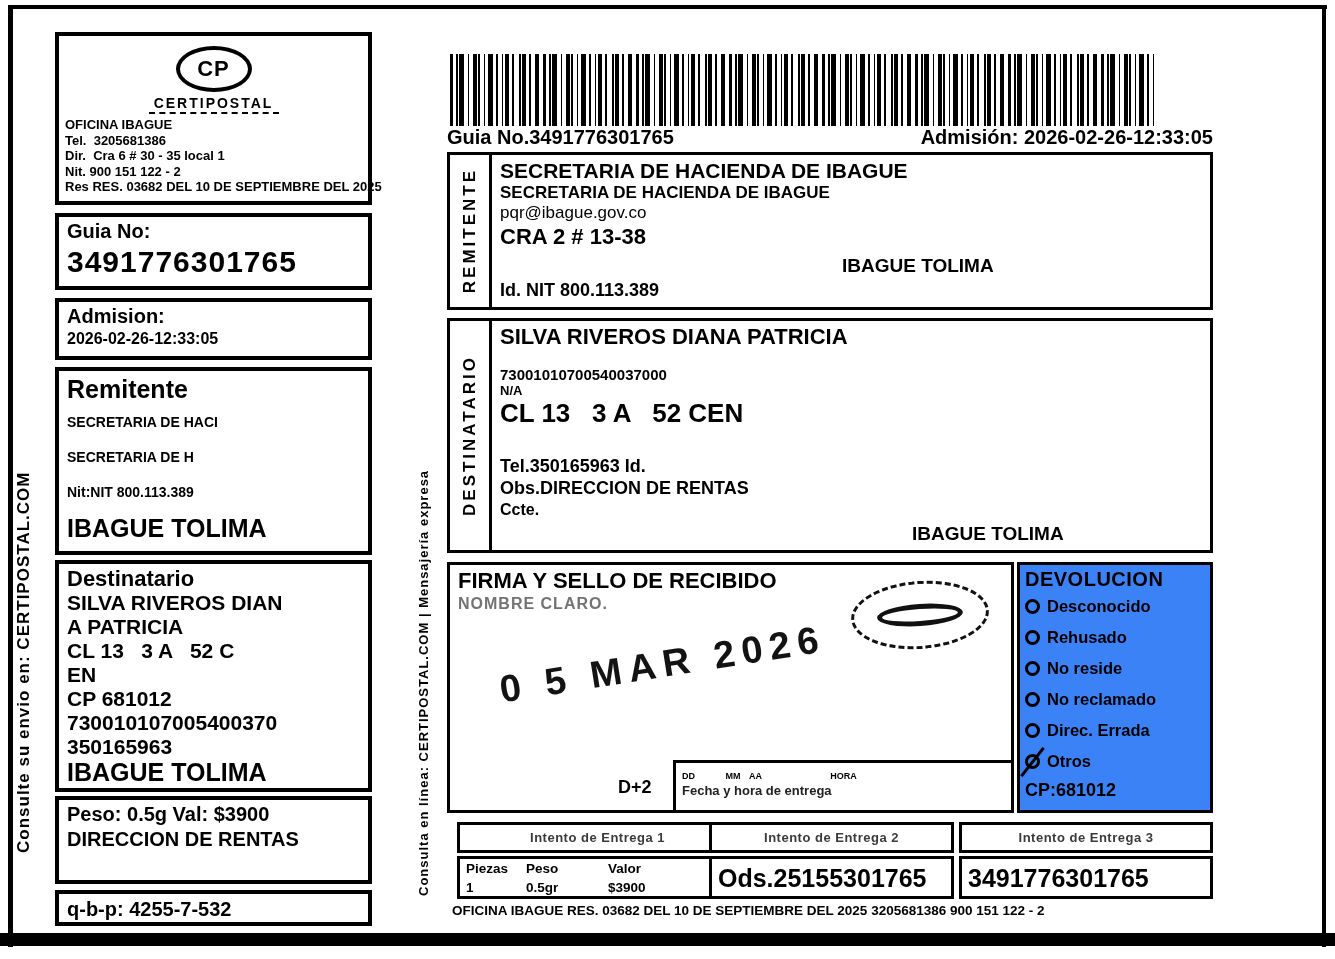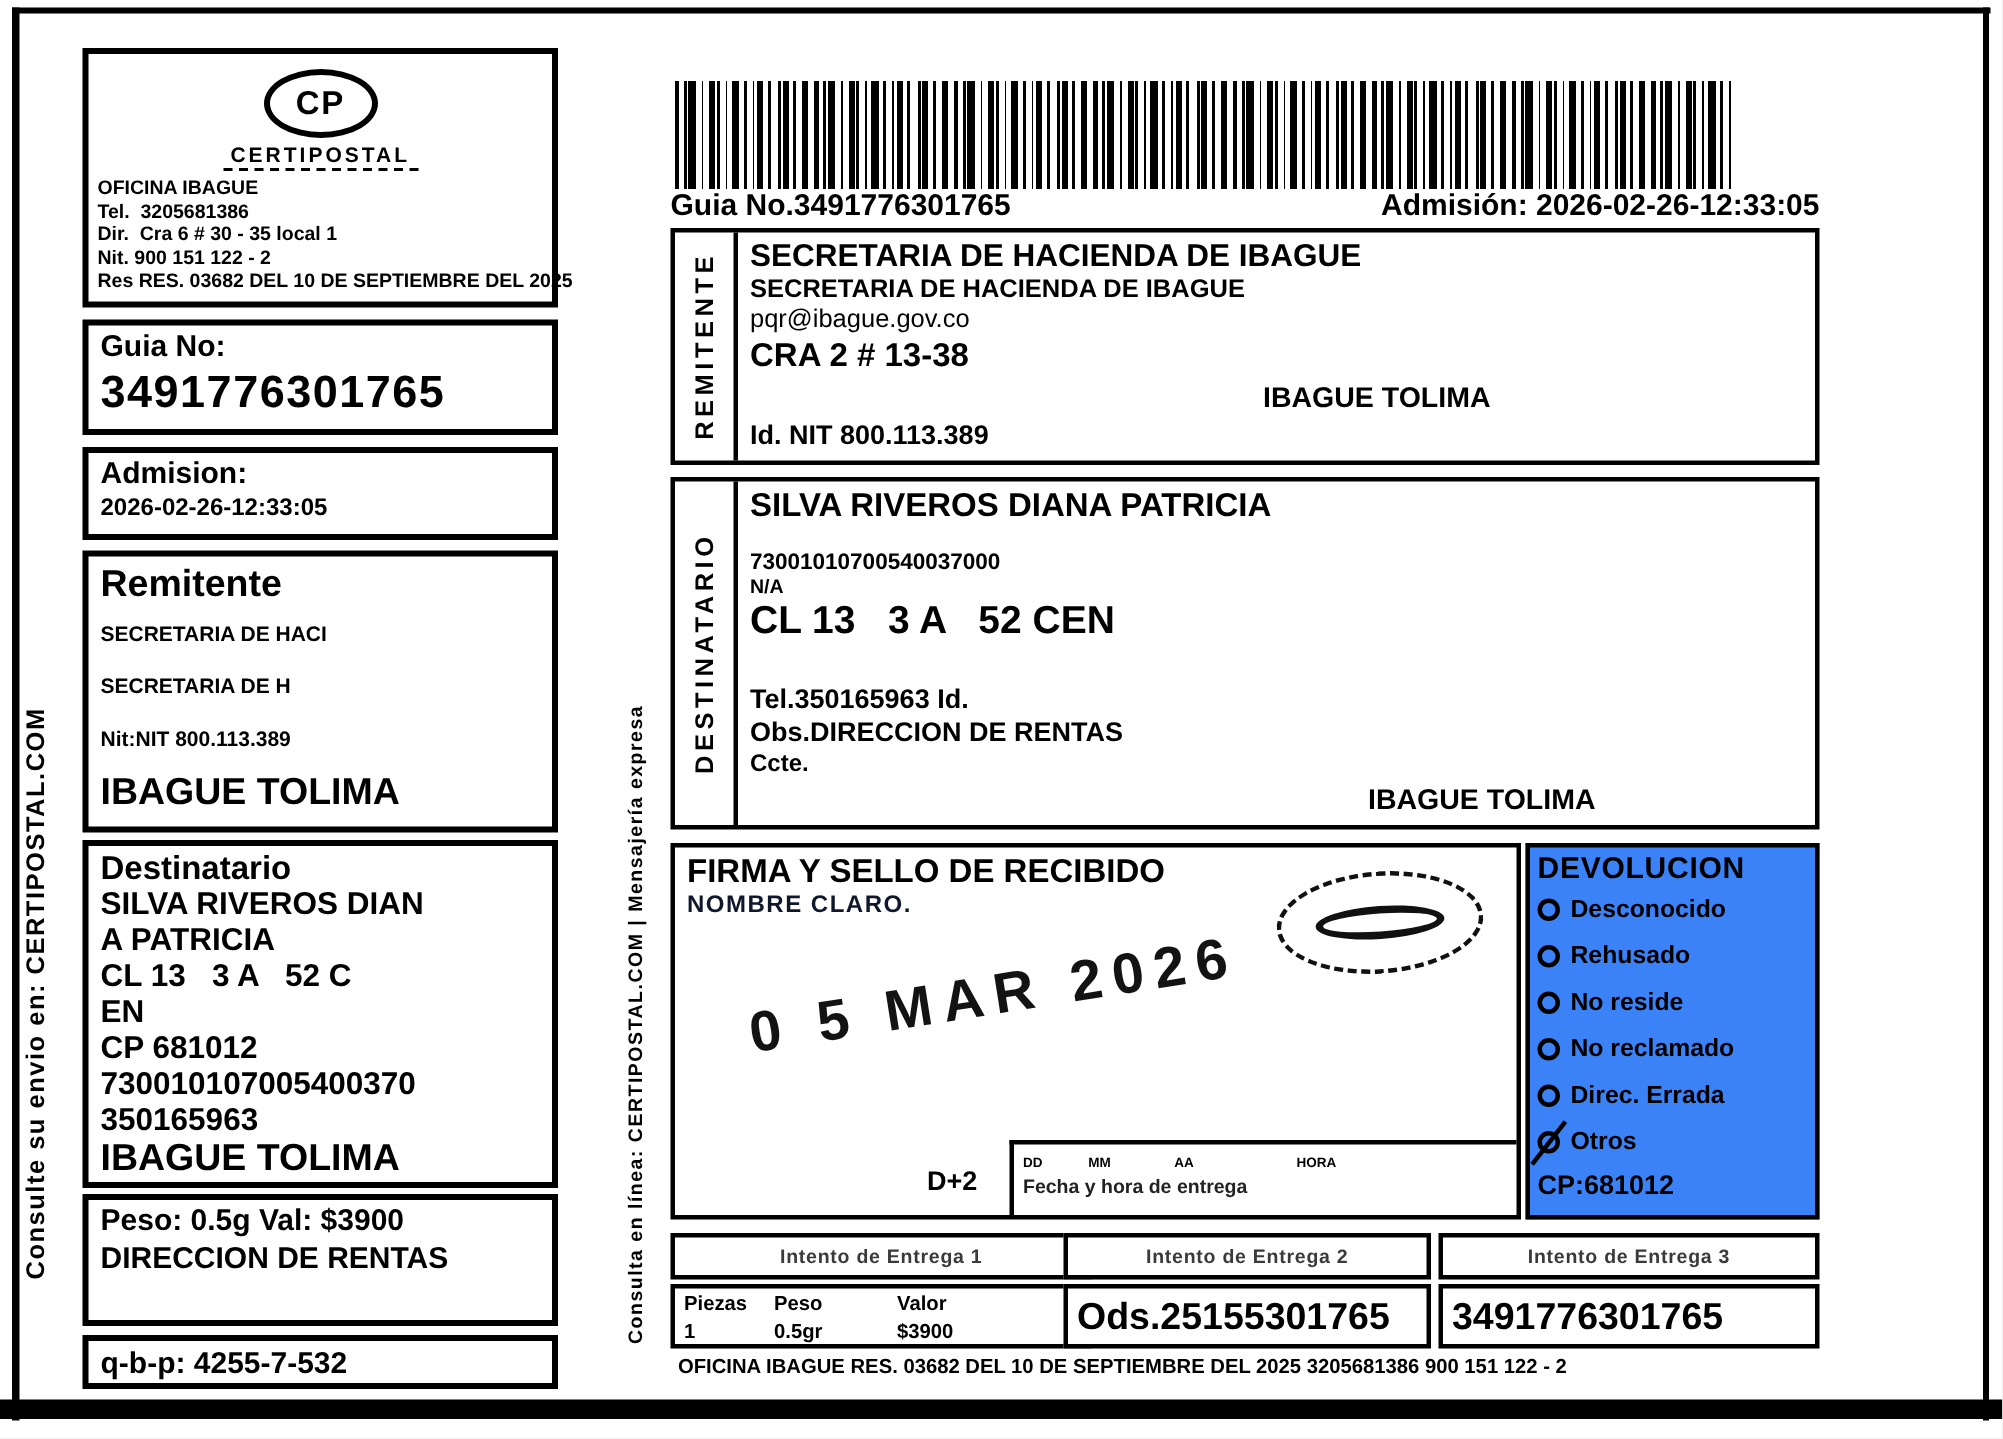--- a/index.html
+++ b/index.html
@@ -105,57 +105,57 @@
   .dest-section .na   { font-size:13px; font-weight:bold; line-height:15px; }
   .dest-section .addr { font-size:26px; font-weight:bold; line-height:31px; margin-bottom:26px; }
   .dest-section .tel  { font-size:18px; font-weight:bold; line-height:22px; }
   .dest-section .obs  { font-size:18px; font-weight:bold; line-height:22px; }
   .dest-section .ccte { font-size:16px; font-weight:bold; line-height:21px; }
   .dest-section .city { position:absolute; left:420px; bottom:5px; font-size:19px; font-weight:bold; }
 
   
   .firma { left:447px; top:562px; width:567px; height:251px; border:3px solid #000; background:#fff; padding:3px 8px; }
   .firma .ttl { font-size:22px; font-weight:bold; line-height:26px; }
-  .firma .sub { font-size:16px; font-weight:bold; letter-spacing:1px; color:#0f172a; line-height:20px; }
+  .firma .sub { font-size:16px; font-weight:bold; letter-spacing:1px; color:#737373; line-height:20px; }
   .stamp-date {
     position:absolute; left:48px; top:78px; transform:rotate(-9deg);
     font-size:38px; font-weight:bold; letter-spacing:7px; color:#131313; white-space:nowrap;
   }
   .cp-stamp { position:absolute; right:22px; top:16px; width:138px; height:68px;
     border:3px dashed #111; border-radius:50%; transform:rotate(-4deg);
     display:flex; align-items:center; justify-content:center; }
   .cp-stamp .inner { width:86px; height:22px; border:5px solid #111; border-radius:50%; }
   .dplus { position:absolute; left:168px; bottom:12px; font-size:18px; font-weight:bold; }
   .date-box {
     position:absolute; right:0; bottom:0; width:338px; height:50px;
     border-left:3px solid #000; border-top:3px solid #000; padding:2px 6px;
   }
   .date-box .hdr span { font-size:9px; font-weight:bold; display:inline-block; }
-  .date-box .hdr .dd { margin-right:26px; } .date-box .hdr .mm { margin-right:38px; }
+  .date-box .hdr .dd { margin-right:26px; } .date-box .hdr .mm { margin-right:4px; }
   .date-box .hdr .aa { margin-right:64px; }
   .date-box .lbl { font-size:13px; font-weight:bold; color:#222; }
 
   
   .devolucion { left:1017px; top:562px; width:196px; height:251px; border:3px solid #000; background:#3b82f6; padding:2px 5px; }
   .devolucion .ttl { font-size:20px; font-weight:bold; line-height:24px; letter-spacing:0.5px; }
   .dev-row { display:flex; align-items:center; height:31px; gap:7px; }
   .radio { width:15px; height:15px; border:3px solid #000; border-radius:50%; position:relative; flex:0 0 auto; }
   .radio.checked::after {
     content:""; position:absolute; left:3px; top:-13px; width:3px; height:36px;
     background:#000; transform:rotate(38deg);
   }
   .dev-row .olabel { font-size:16.5px; font-weight:bold; }
   .devolucion .cp { font-size:18px; font-weight:bold; margin-top:3px; }
 
   
   .int-hdr { top:822px; height:31px; border:3px solid #000; background:#fff;
     display:flex; align-items:center; justify-content:center;
     font-size:13px; font-weight:bold; color:#3a3a3a; letter-spacing:0.5px; }
   .int-val { top:856px; height:43px; border:3px solid #000; background:#fff; }
-  .c1 { left:447px; width:281px; } .c2 { left:709px; width:245px; } .c3 { left:959px; width:254px; }
+  .c1 { left:457px; width:281px; } .c2 { left:709px; width:245px; } .c3 { left:959px; width:254px; }
   .mini { display:grid; grid-template-columns:60px 82px 1fr; padding:1px 6px; }
   .mini span { font-size:13.5px; font-weight:bold; line-height:17px; }
   .big-val { font-size:25px; font-weight:bold; line-height:38px; padding-left:6px; white-space:nowrap; }
 
   .footer-line { left:452px; top:903px; width:775px; font-size:13.5px; font-weight:bold; white-space:nowrap; }
 </style>
 </head>
 <body>
 
 <div id="label">

